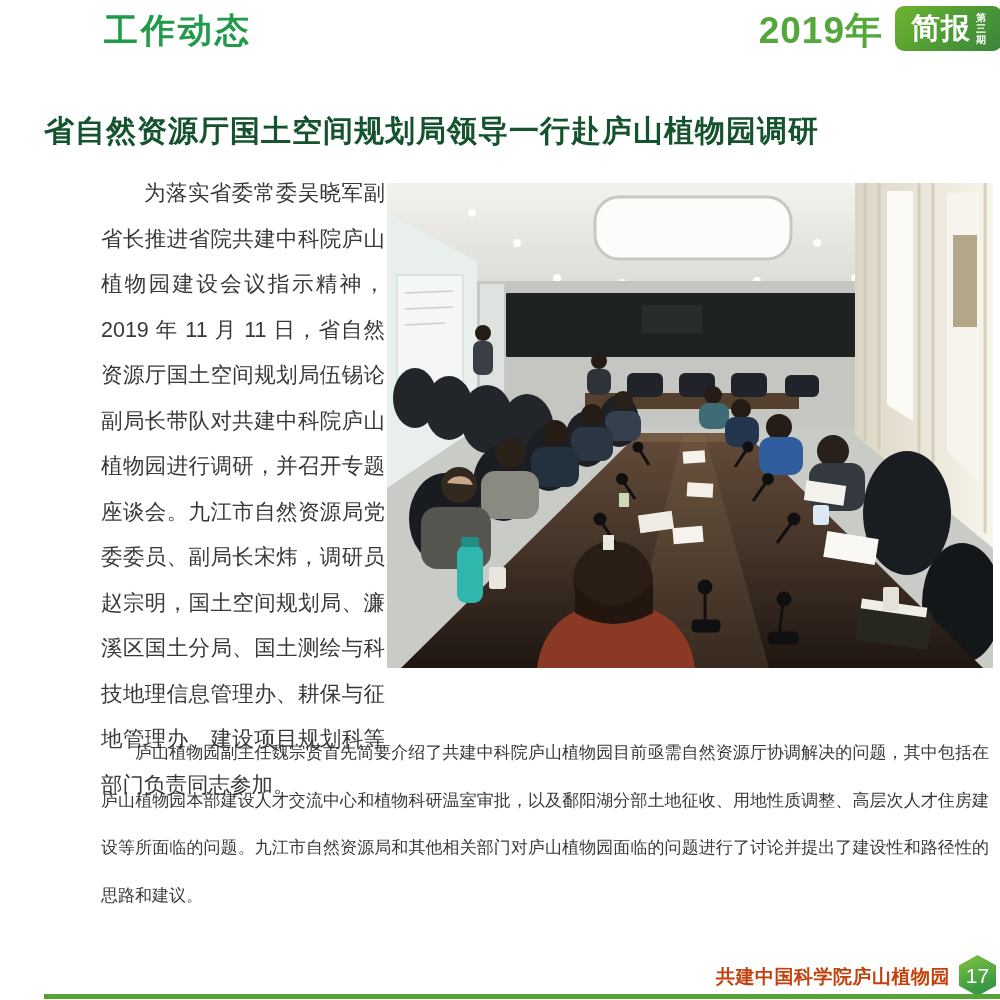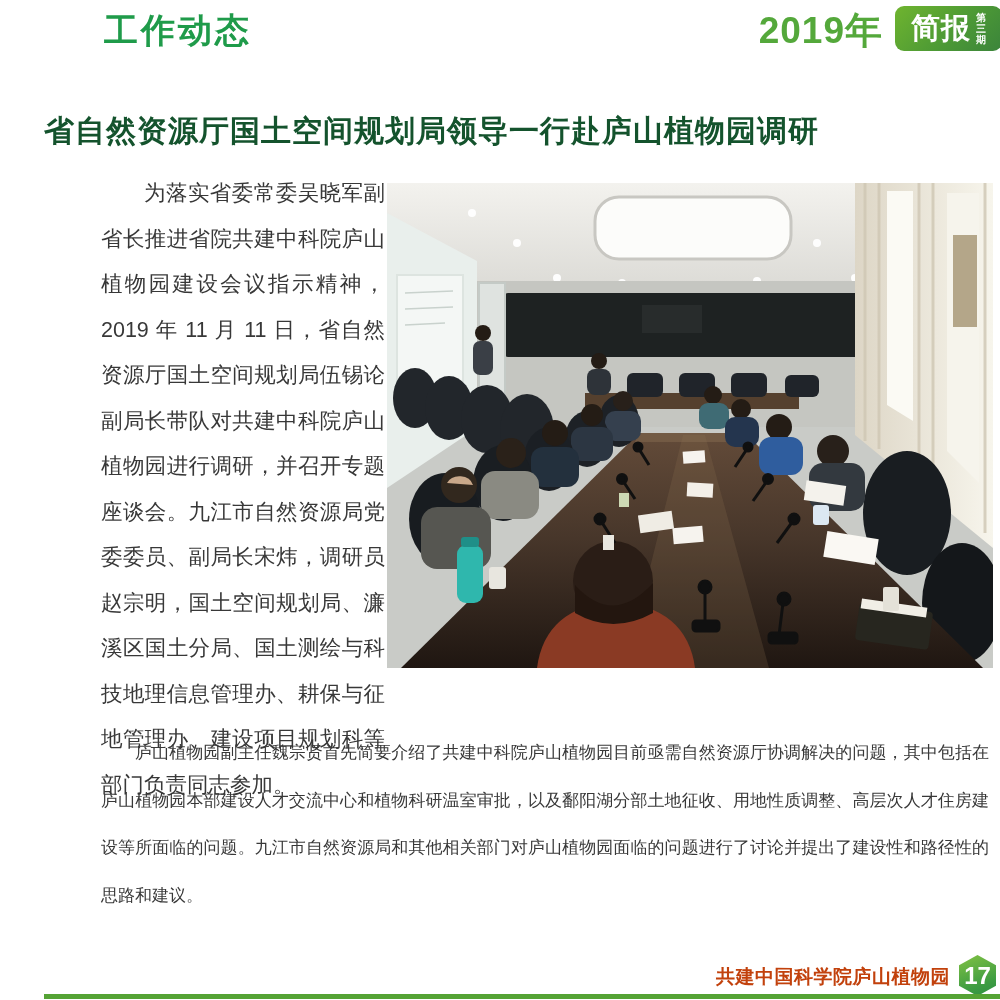--- a/index.html
+++ b/index.html
@@ -31,21 +31,21 @@
   .para2{position:absolute;left:57px;top:729px;width:888px;
           font-size:17px;line-height:47.5px;}
 
   
   .footer-text{position:absolute;right:94px;top:964px;font-size:19px;
           font-weight:bold;color:#c2410c;letter-spacing:0.5px;}
   .page-number-badge{position:absolute;left:915px;top:955px;width:37px;height:41px;
           clip-path:polygon(50% 0,100% 25%,100% 75%,50% 100%,0 75%,0 25%);
           background:linear-gradient(160deg,#82c244 0%,#3d9c42 70%,#2e8f44 100%);
           display:flex;align-items:center;justify-content:center;
-          color:#fff;font-size:24px;font-weight:bold;}
+          color:#fff;font-size:21px;font-weight:normal;}
   .footer-rule{position:absolute;left:0;bottom:1px;width:1000px;height:5px;
           background:#55a335;}
 </style>
 </head>
 <body>
 
 <div class="page">
 
   <div class="header">
     <div class="section-title">工作动态</div>

